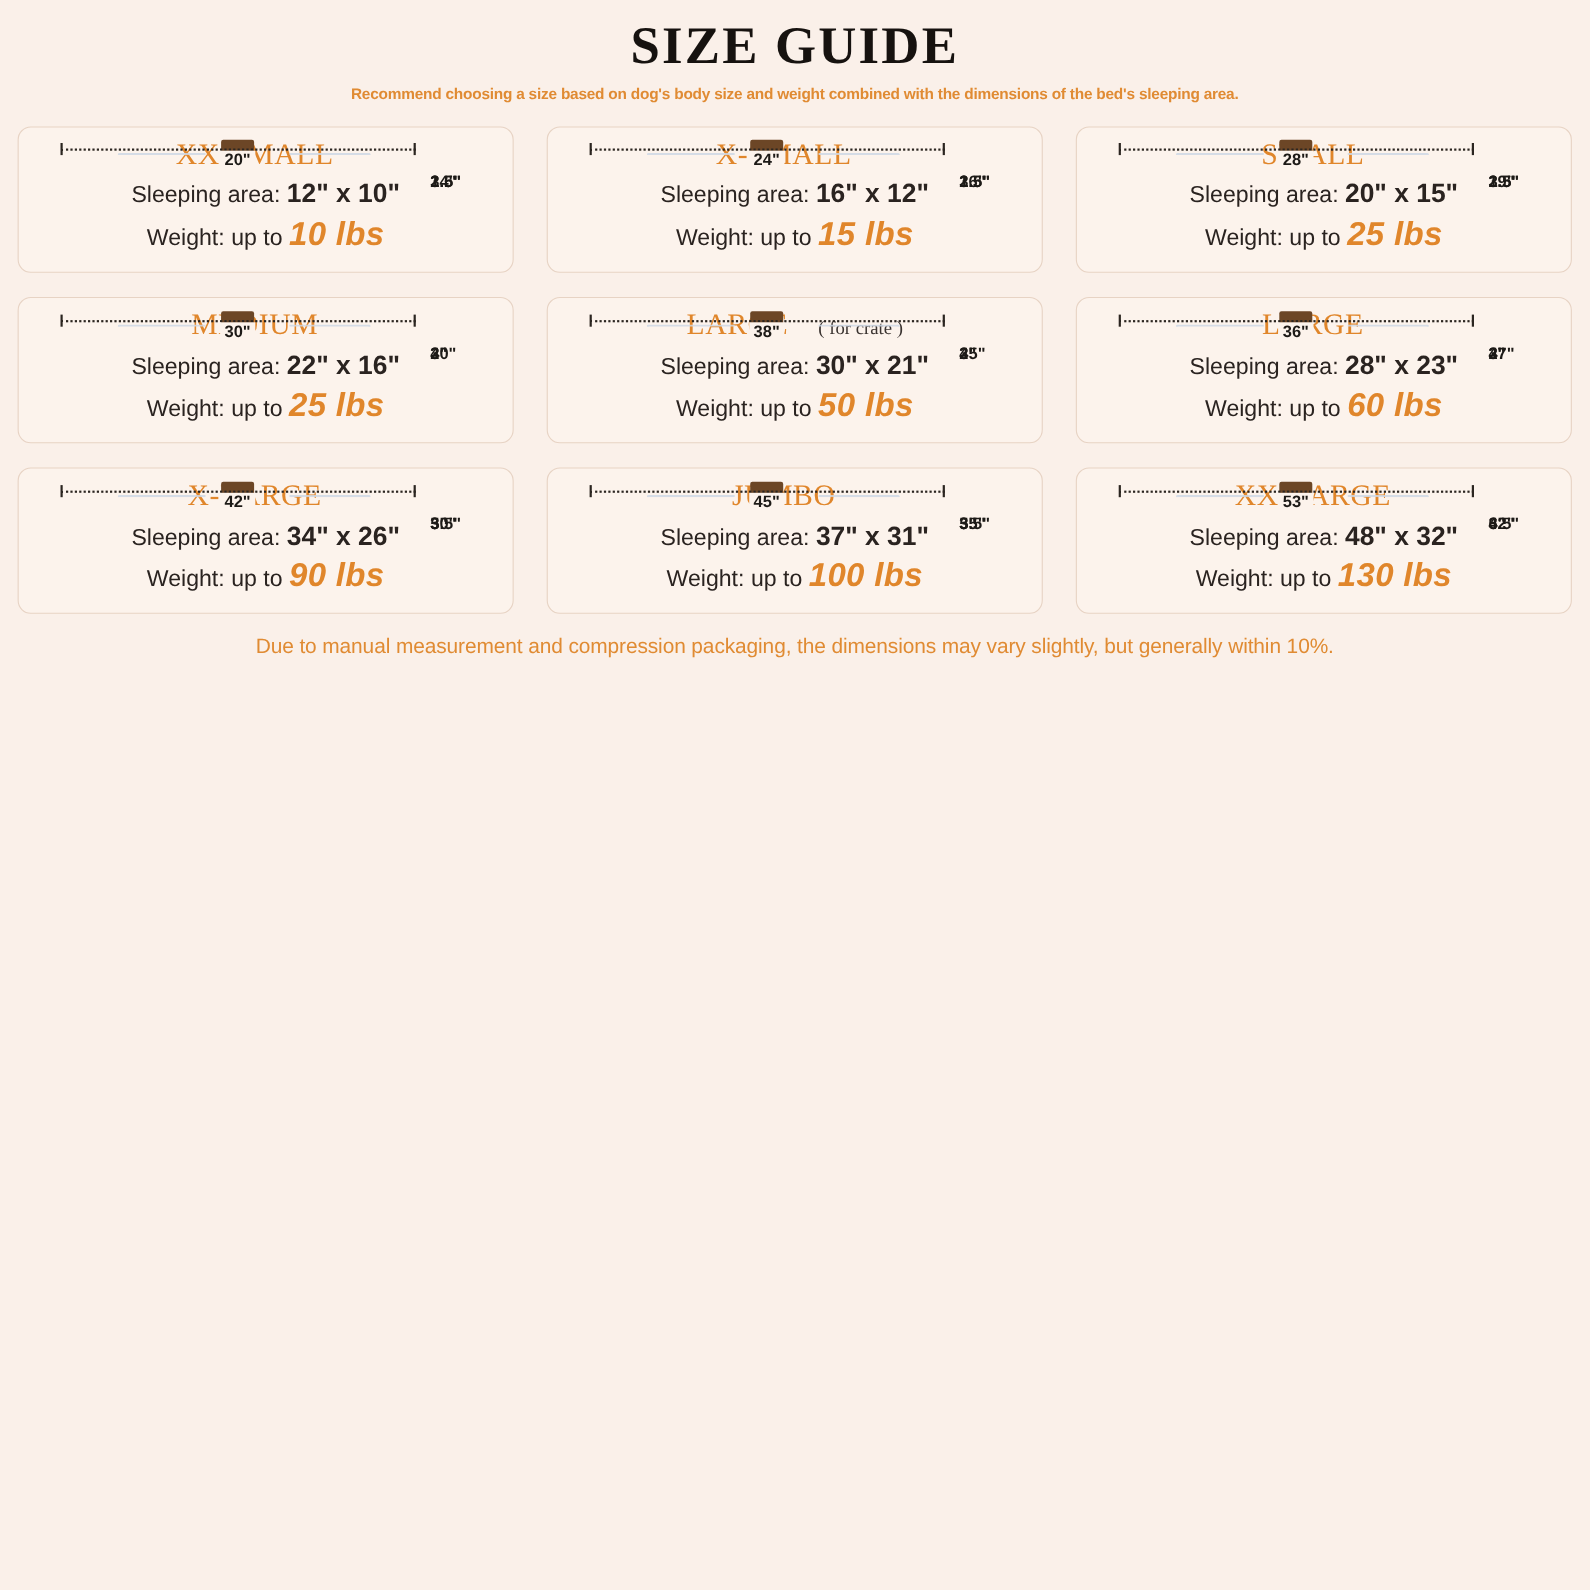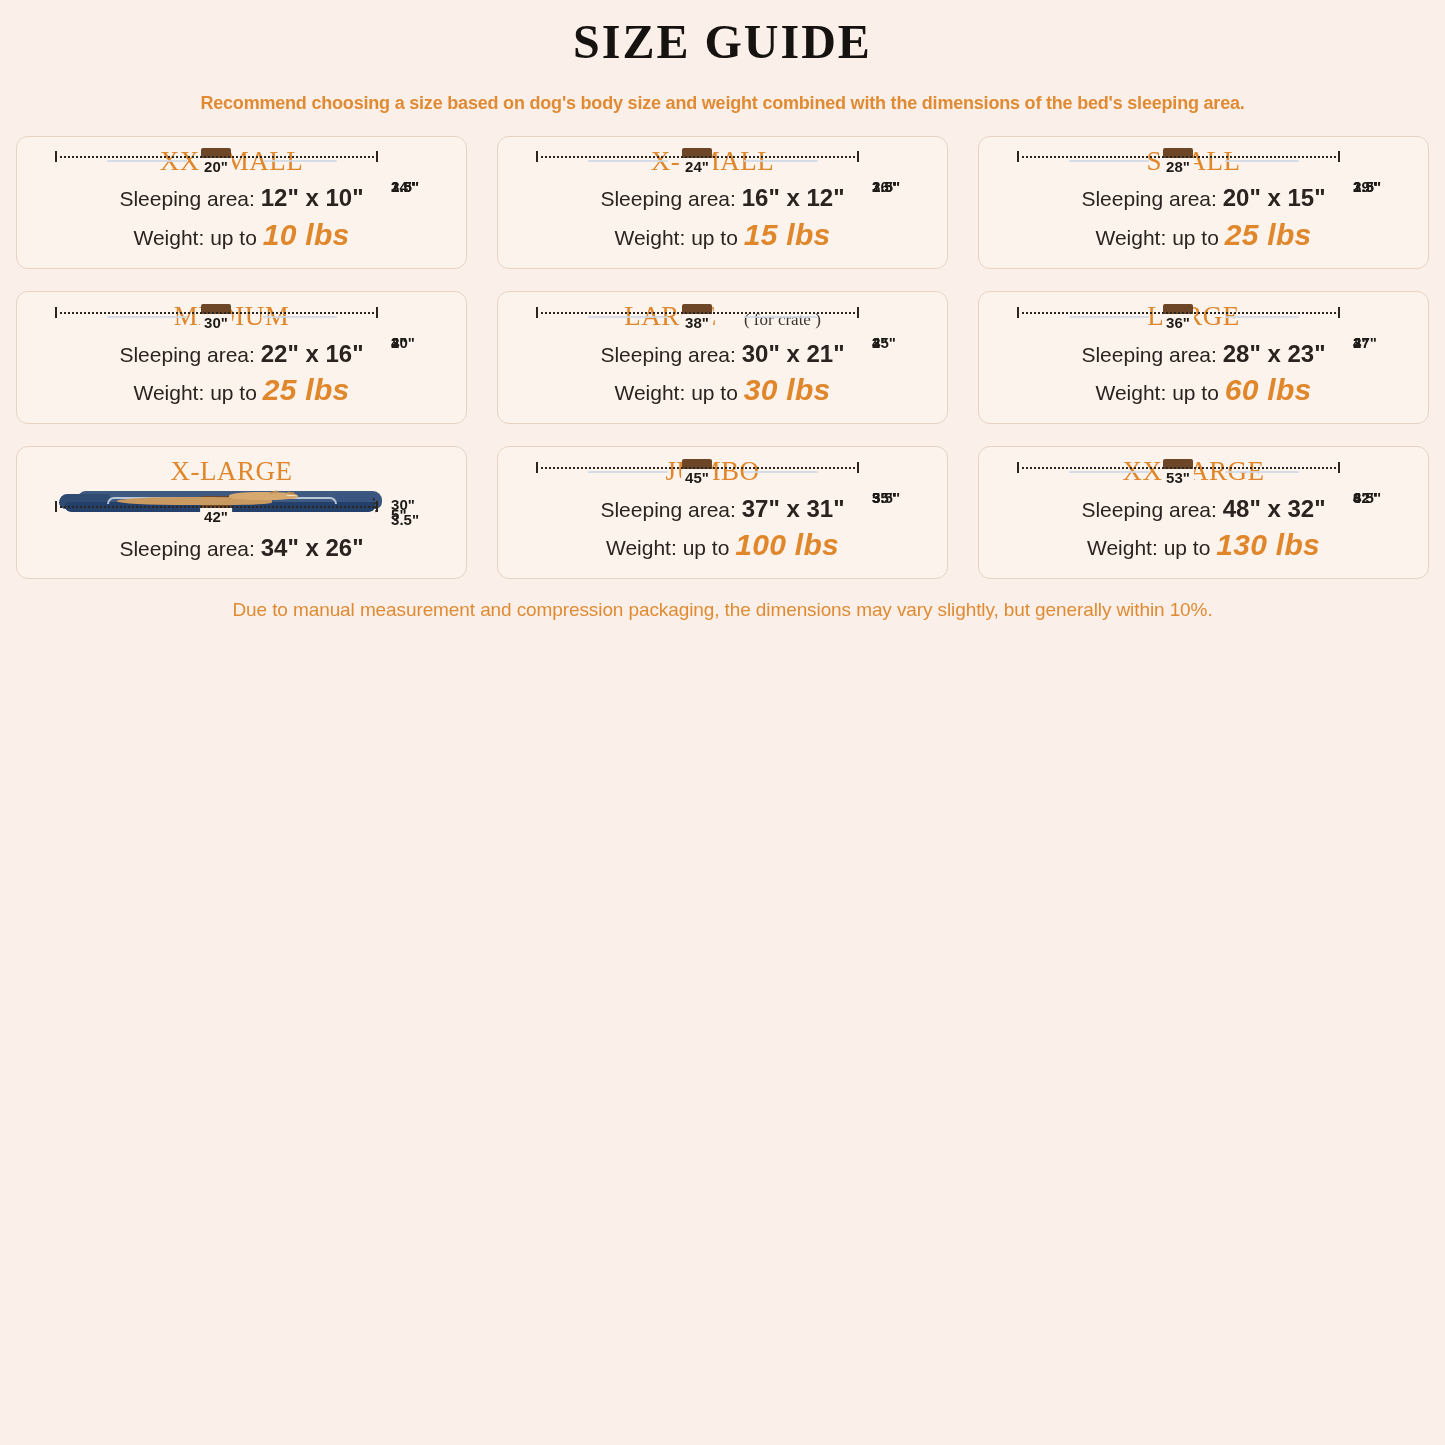--- a/index.html
+++ b/index.html
@@ -27,23 +27,23 @@
     font-size: 48px;
     letter-spacing: 2px;
     color: #16120f;
     padding-top: 16px;
     line-height: 1.1;
   }
   .subtitle {
     text-align: center;
     font-family: "Liberation Sans", sans-serif;
     font-weight: bold;
-    font-size: 18px;
+    font-size: 14px;
     color: #e08b33;
-    margin-top: 24px;
+    margin-top: 8px;
     letter-spacing: -0.2px;
   }
   .grid {
     margin-top: 22px;
     display: grid;
     grid-template-columns: repeat(3, 1fr);
     grid-template-rows: repeat(3, 1fr);
     column-gap: 30px;
     row-gap: 22px;
   }
@@ -550,21 +550,21 @@
         </div>
       </div>
       <div class="specs">
         <div class="line1">
           <span>Sleeping area:</span>
           <b>30" x 21"</b>
         </div>
         <div class="line2">
           <span>Weight:</span>
           <span>up to</span>
-          <span class="lbs">30 lbs</span>
+          <span class="lbs">50 lbs</span>
         </div>
       </div>
     </div>
 
     <div class="card">
       <div class="card-title">
         <span>LARGE</span>
         <span class="suffix"></span>
       </div>
       <div class="illus">
@@ -645,20 +645,25 @@
           <div class="cap-l"></div>
           <div class="cap-r"></div>
           <span>42"</span>
         </div>
       </div>
       <div class="specs">
         <div class="line1">
           <span>Sleeping area:</span>
           <b>34" x 26"</b>
         </div>
+        <div class="line2">
+          <span>Weight:</span>
+          <span>up to</span>
+          <span class="lbs">90 lbs</span>
+        </div>
       </div>
     </div>
 
     <div class="card">
       <div class="card-title">
         <span>JUMBO</span>
         <span class="suffix"></span>
       </div>
       <div class="illus">
         <div class="bed">

